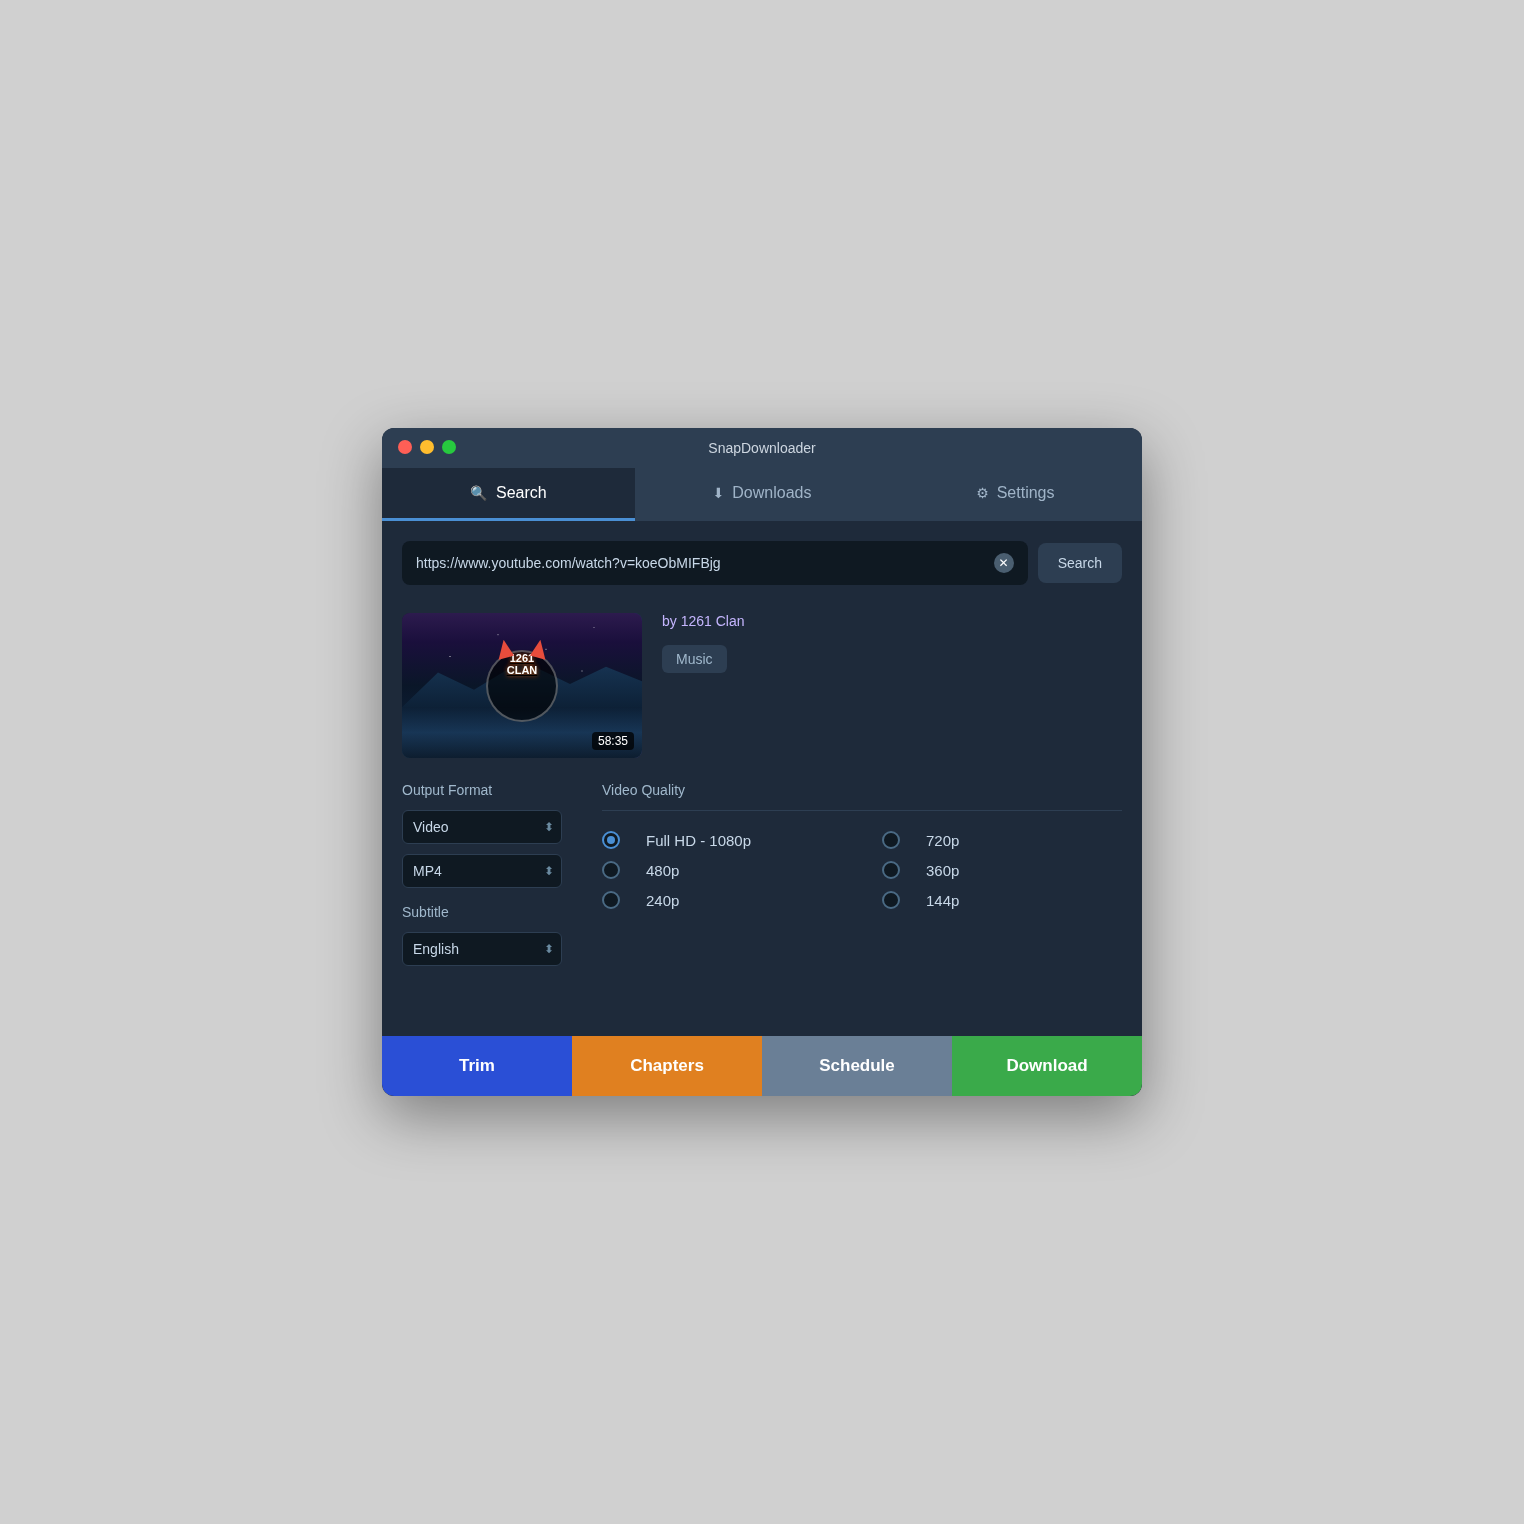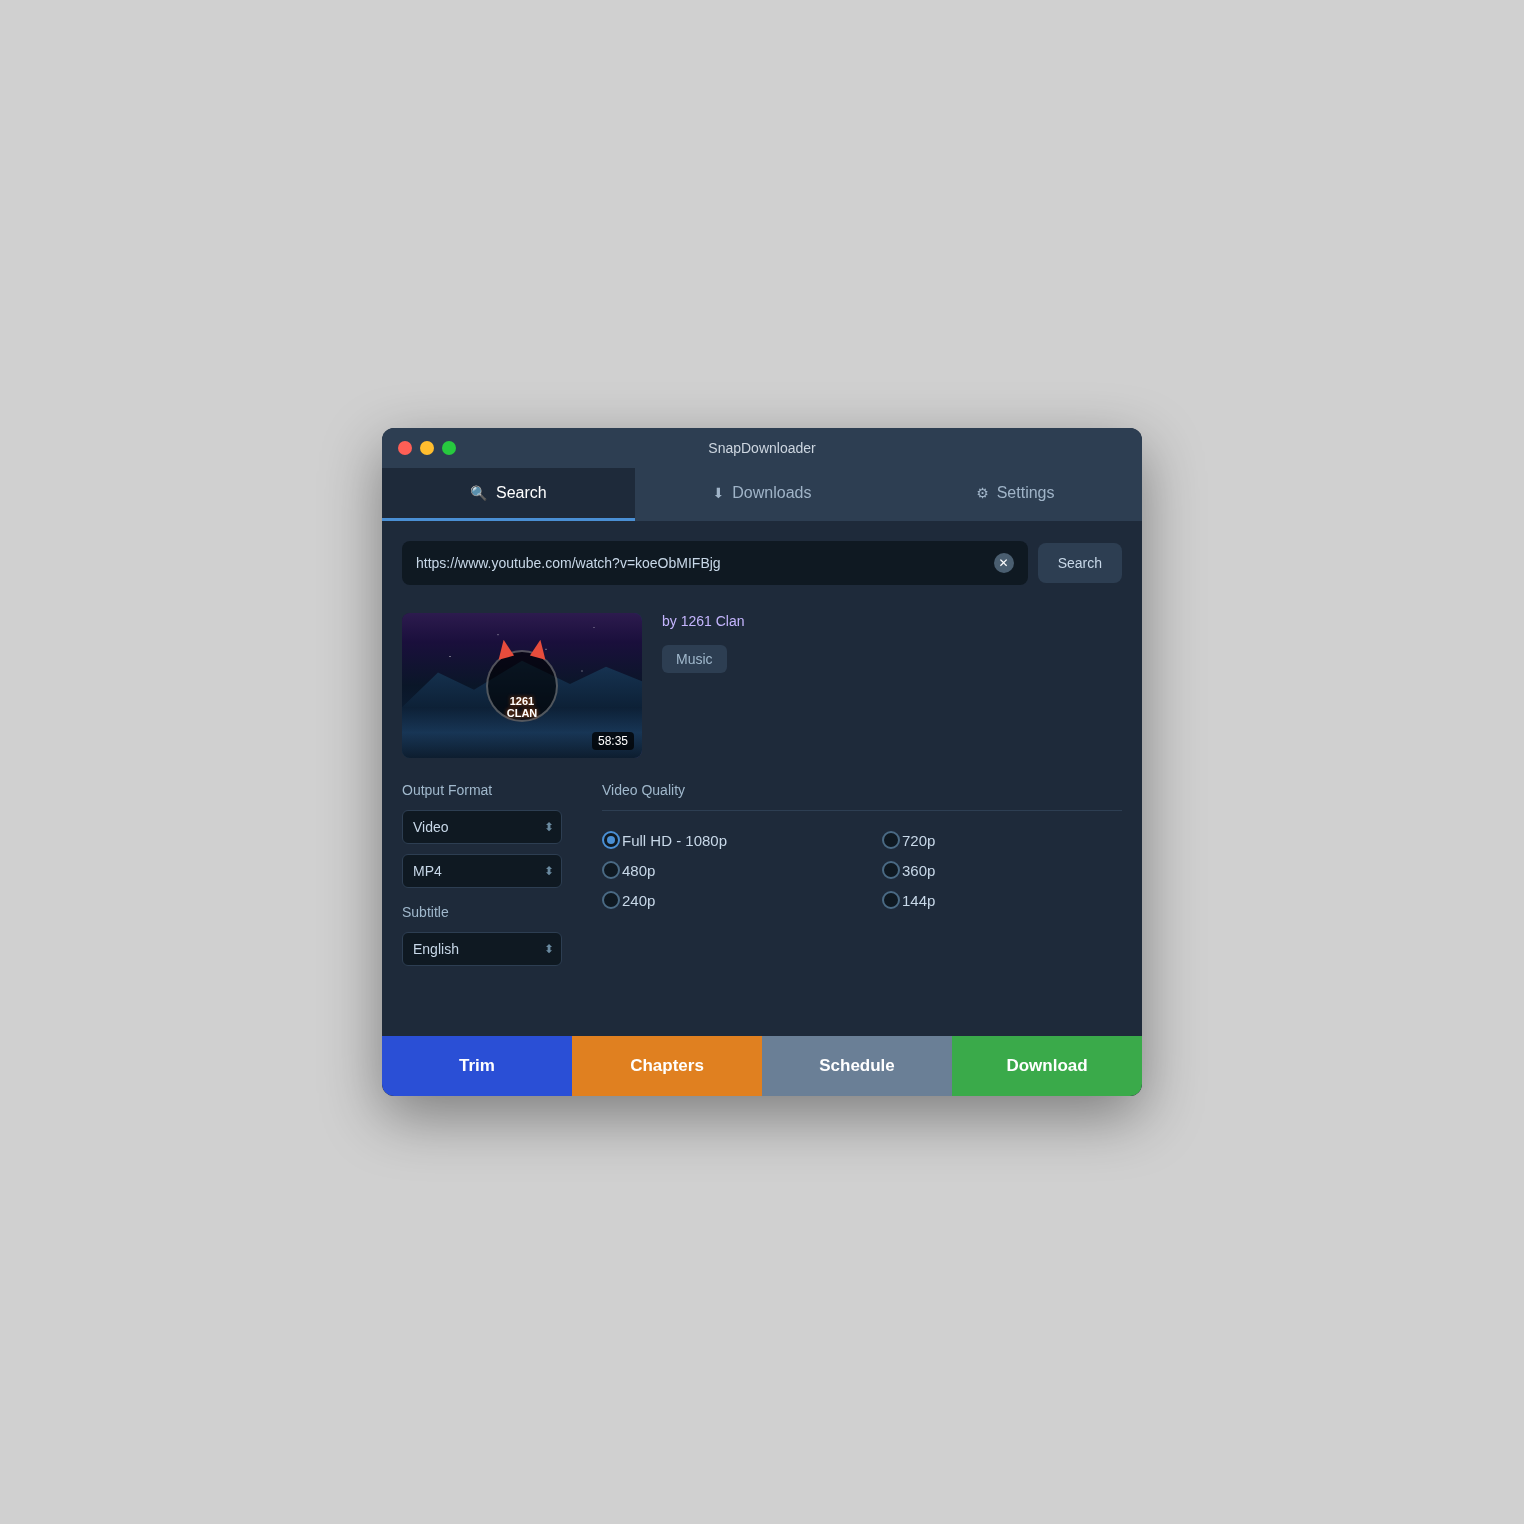--- a/index.html
+++ b/index.html
@@ -15,21 +15,21 @@
       width: 760px;
       border-radius: 12px;
       overflow: hidden;
       box-shadow: 0 20px 60px rgba(0,0,0,0.4);
       background: #1e2a3a;
     }
     .titlebar {
       background: #2d3e52;
       padding: 12px 16px;
       display: flex;
-      align-items: center;
+      align-items: flex-start;
       justify-content: center;
       position: relative;
     }
     .traffic-lights {
       position: absolute;
       left: 16px;
       display: flex;
       gap: 8px;
     }
     .traffic-light {
@@ -191,22 +191,23 @@
     }
     .clan-circle {
       width: 72px;
       height: 72px;
       border-radius: 50%;
       background: rgba(0,0,0,0.6);
       border: 2px solid rgba(255,255,255,0.3);
       display: flex;
       flex-direction: column;
       align-items: center;
-      justify-content: flex-end;
+      justify-content: flex-start;
       position: relative;
+      text-decoration: underline;
     }
     .clan-ears {
       position: absolute;
       top: -12px;
       width: 100%;
       display: flex;
       justify-content: space-between;
       padding: 0 8px;
     }
     .clan-ear-left {
@@ -317,21 +318,21 @@
     }
     .quality-options {
       display: grid;
       grid-template-columns: 1fr 1fr;
       gap: 12px 40px;
       margin-top: 12px;
     }
     .radio-option {
       display: flex;
       align-items: center;
-      gap: 2px;
+      gap: 26px;
       color: #c8d8e8;
       font-size: 15px;
       cursor: pointer;
     }
     .radio-dot {
       width: 18px;
       height: 18px;
       border-radius: 50%;
       border: 2px solid #4a6a84;
       background: #0f1922;

